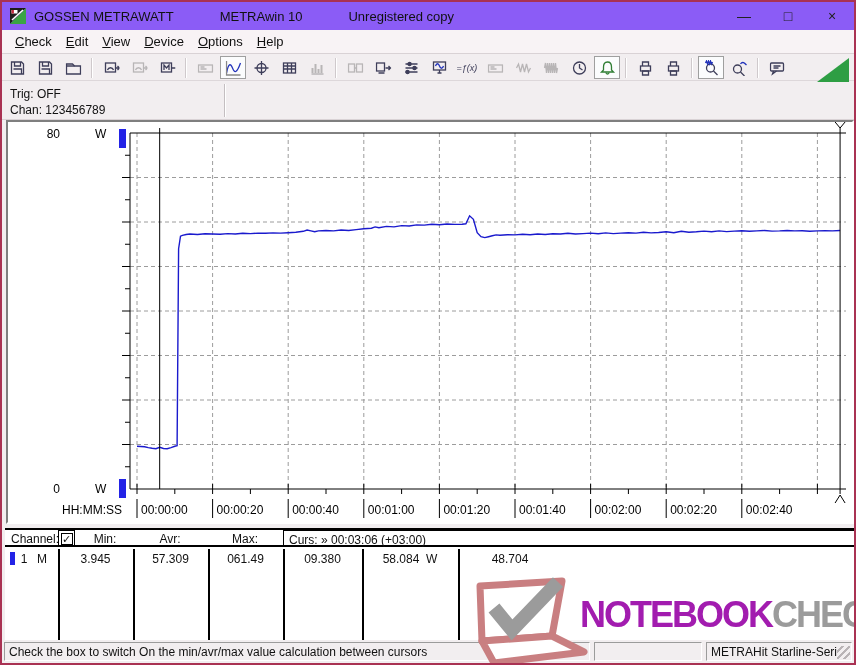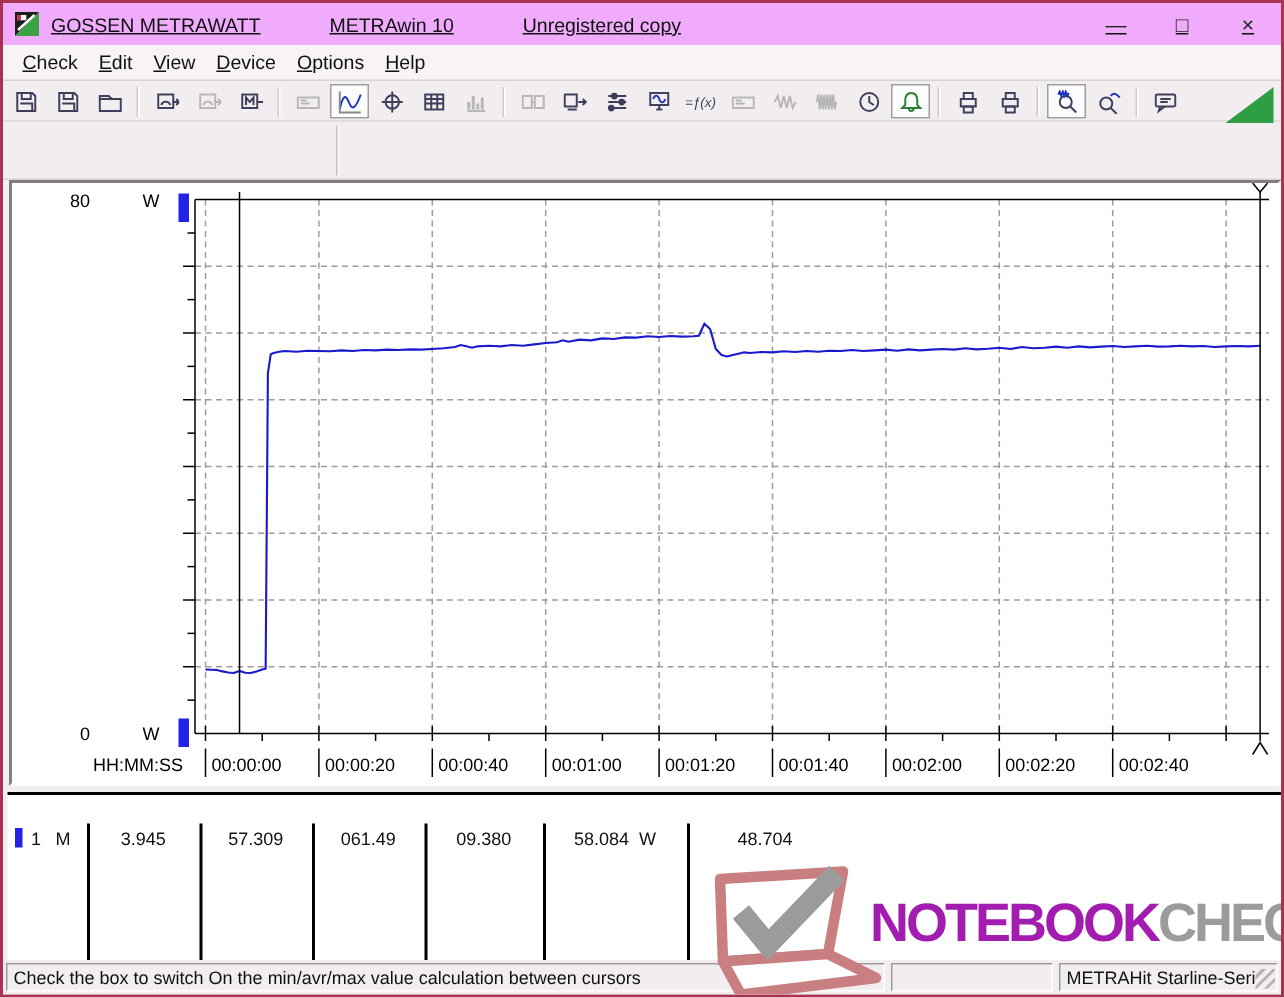--- a/index.html
+++ b/index.html
@@ -2,22 +2,22 @@
 <html><head>
 <meta charset="utf-8">
 <style>
   * { margin:0; padding:0; box-sizing:border-box; }
   html,body { background:#fff; }
   body { font-family:"Liberation Sans", sans-serif; color:#111; }
   .win { position:relative; width:856px; height:665px; border:2px solid #a93253;
          background:#f2eef0; overflow:hidden; }
 
   
-  .titlebar { position:absolute; left:0; top:0; right:0; height:28px; background:#f0abfc;
-              display:flex; align-items:center; font-size:13px;text-decoration:underline; }
+  .titlebar { position:absolute; left:0; top:0; right:0; height:28px; background:#8b5cf6;
+              display:flex; align-items:center; font-size:13px; }
   .appicon { width:16px; height:16px; margin:0 8px 0 8px; flex:0 0 auto; }
   .tseg { margin-right:46px; white-space:nowrap; }
   .winbtns { margin-left:auto; display:flex; align-items:center; height:100%; }
   .wbtn { width:44px; height:100%; display:flex; align-items:center; justify-content:center;
           font-size:14px; color:#222; background:transparent; border:none; cursor:default; }
 
   
   .menubar { position:absolute; left:0; top:28px; right:0; height:24px; background:#f8f3f5;
              display:flex; align-items:center; padding-left:6px; font-size:13px;
              border-bottom:1px solid #d9d2d5; }
@@ -349,20 +349,24 @@
       <span class="tsep"></span>
       <button class="tbtn">
         <svg class="tbico" viewBox="0 0 16 16">
           <use href="#sym-bubble"></use>
         </svg>
       </button>
     </div>
   <div class="tri" style="top:56px;"></div>
 
   <div class="infobar">
+    <div class="info-col1">
+      <div>Trig: OFF</div>
+      <div>Chan: 123456789</div>
+    </div>
     <div class="info-div"></div>
   </div>
 
   <div class="chartpanel">
     <svg id="chart-svg" width="844" height="399" viewBox="0 0 844 399">
         <line x1="122" y1="322.5" x2="838" y2="322.5" stroke="#9c9c9c" stroke-dasharray="4 3"></line>
         <line x1="122" y1="278" x2="838" y2="278" stroke="#9c9c9c" stroke-dasharray="4 3"></line>
         <line x1="122" y1="233.5" x2="838" y2="233.5" stroke="#9c9c9c" stroke-dasharray="4 3"></line>
         <line x1="122" y1="189" x2="838" y2="189" stroke="#9c9c9c" stroke-dasharray="4 3"></line>
         <line x1="122" y1="144.5" x2="838" y2="144.5" stroke="#9c9c9c" stroke-dasharray="4 3"></line>
@@ -442,20 +446,30 @@
         <rect x="111" y="357" width="7" height="19" fill="#2323e6"></rect>
         <polyline points="129.0,324.3 132.8,324.5 136.6,324.7 140.3,325.6 144.1,326.3 147.9,326.7 151.7,325.3 155.5,326.5 159.2,326.7 163.0,325.6 166.8,324.3 169.1,323.8 170.6,126.7 172.5,114.2 174.4,113.3 178.1,112.5 181.9,112.0 189.5,112.5 197.0,111.8 204.6,112.0 212.2,112.2 219.7,111.6 227.3,112.0 234.8,111.3 242.4,111.6 250.0,111.1 257.5,111.3 265.1,110.9 272.6,111.1 280.2,110.7 287.8,110.2 295.3,109.3 299.1,108.0 302.9,108.9 306.7,109.8 310.4,108.9 318.0,108.5 325.6,108.9 333.1,108.0 340.7,108.5 348.2,107.6 355.8,106.7 363.4,106.2 367.1,104.9 370.9,105.8 378.5,104.4 386.0,104.9 393.6,103.6 401.2,104.0 408.7,102.9 416.3,103.1 423.8,102.2 431.4,102.7 439.0,102.0 446.5,102.4 454.1,102.2 457.9,101.8 461.6,93.8 465.4,97.3 469.2,110.7 473.0,114.7 476.8,115.6 480.5,114.7 484.3,113.8 488.1,112.9 491.9,113.3 499.4,112.7 507.0,112.9 514.6,112.2 522.1,112.7 529.7,112.0 537.2,112.5 544.8,111.8 552.4,112.0 559.9,111.3 567.5,112.0 575.0,111.6 582.6,111.1 590.2,111.8 597.7,110.9 605.3,111.6 612.8,111.1 620.4,110.7 628.0,111.1 635.5,110.2 643.1,110.9 650.6,110.5 658.2,109.8 665.8,110.7 673.3,109.3 680.9,110.2 688.4,109.8 696.0,109.1 703.6,109.8 711.1,108.9 718.7,109.6 726.2,109.1 733.8,108.7 741.4,109.3 748.9,108.9 756.5,108.5 764.0,109.1 771.6,108.9 779.2,108.5 786.7,108.9 794.3,108.7 801.8,109.3 809.4,108.9 817.0,108.7 824.5,108.9 832.1,108.5" fill="none" stroke="#1a1acd" stroke-width="1.4"></polyline>
         <line x1="151.68" y1="6" x2="151.68" y2="367" stroke="#000"></line>
         <line x1="832.0799999999999" y1="6" x2="832.0799999999999" y2="372" stroke="#000"></line>
         <path d="M827.0799999999999 0 L832.0799999999999 6 L837.0799999999999 0" fill="none" stroke="#000"></path>
         <path d="M827.0799999999999 381 L832.0799999999999 373 L837.0799999999999 381" fill="none" stroke="#000"></path>
       </svg>
   </div>
 
   <div class="vtable">
+    <div class="vhead">
+      <span class="hl" style="left:6px;">Channel:</span>
+      <span class="cbcell">
+        <span class="cbox">✓</span>
+      </span>
+      <span class="hl" style="left:78px; width:44px; text-align:center;">Min:</span>
+      <span class="hl" style="left:143px; width:44px; text-align:center;">Avr:</span>
+      <span class="hl" style="left:218px; width:44px; text-align:center;">Max:</span>
+      <span class="cursbox">Curs: » 00:03:06 (+03:00)</span>
+    </div>
     <div class="vrow">
       <span class="vsep" style="left:53px;"></span>
       <span class="vsep" style="left:128px;"></span>
       <span class="vsep" style="left:203px;"></span>
       <span class="vsep" style="left:278px;"></span>
       <span class="vsep" style="left:357px;"></span>
       <span class="vsep" style="left:453px;"></span>
       <span class="chmark"></span>
       <span class="cellval" style="left:12px; width:14px;">1</span>
       <span class="cellval" style="left:30px; width:14px;">M</span>

